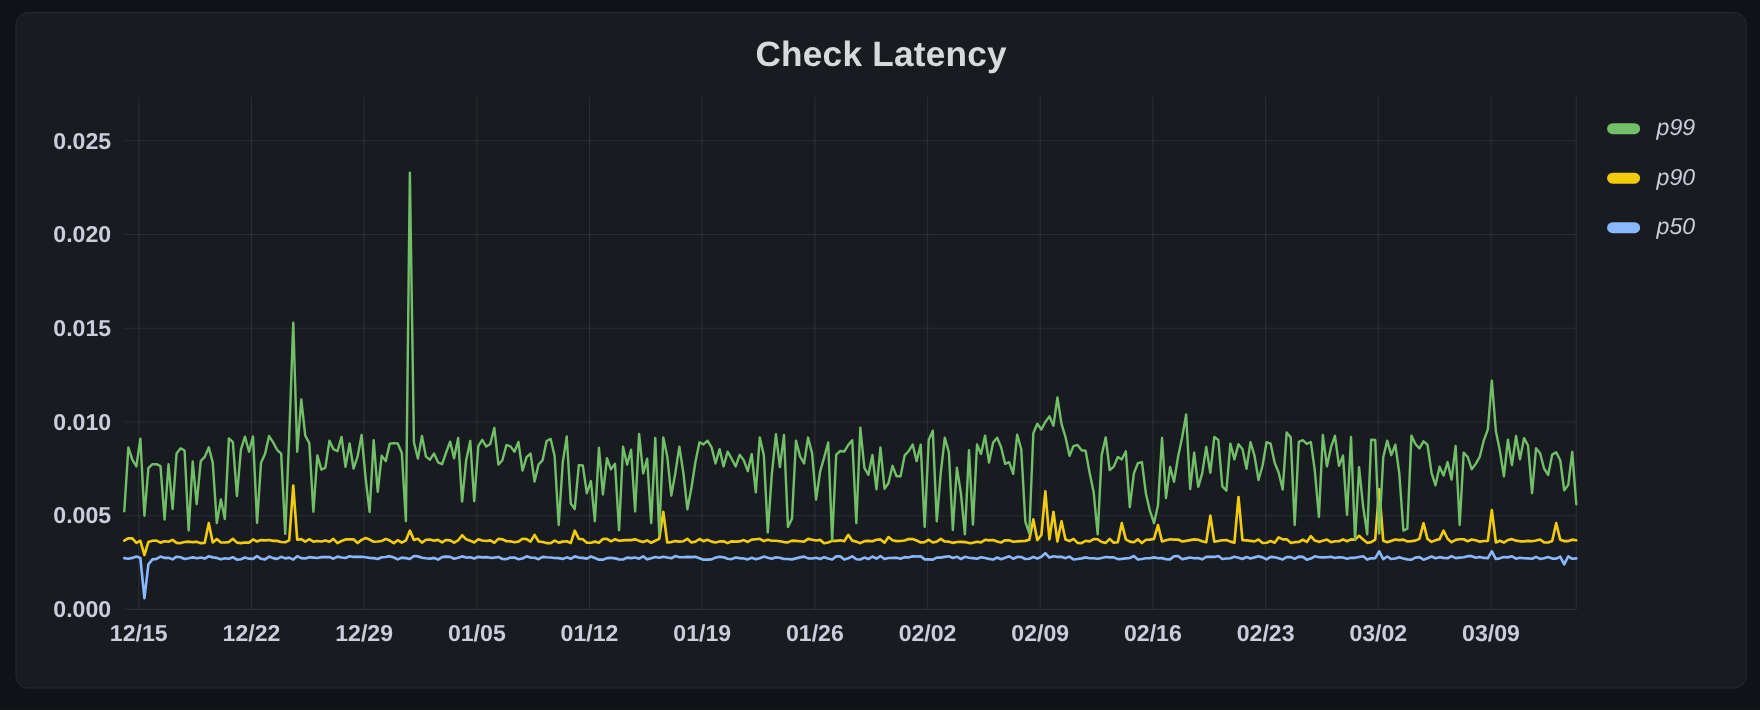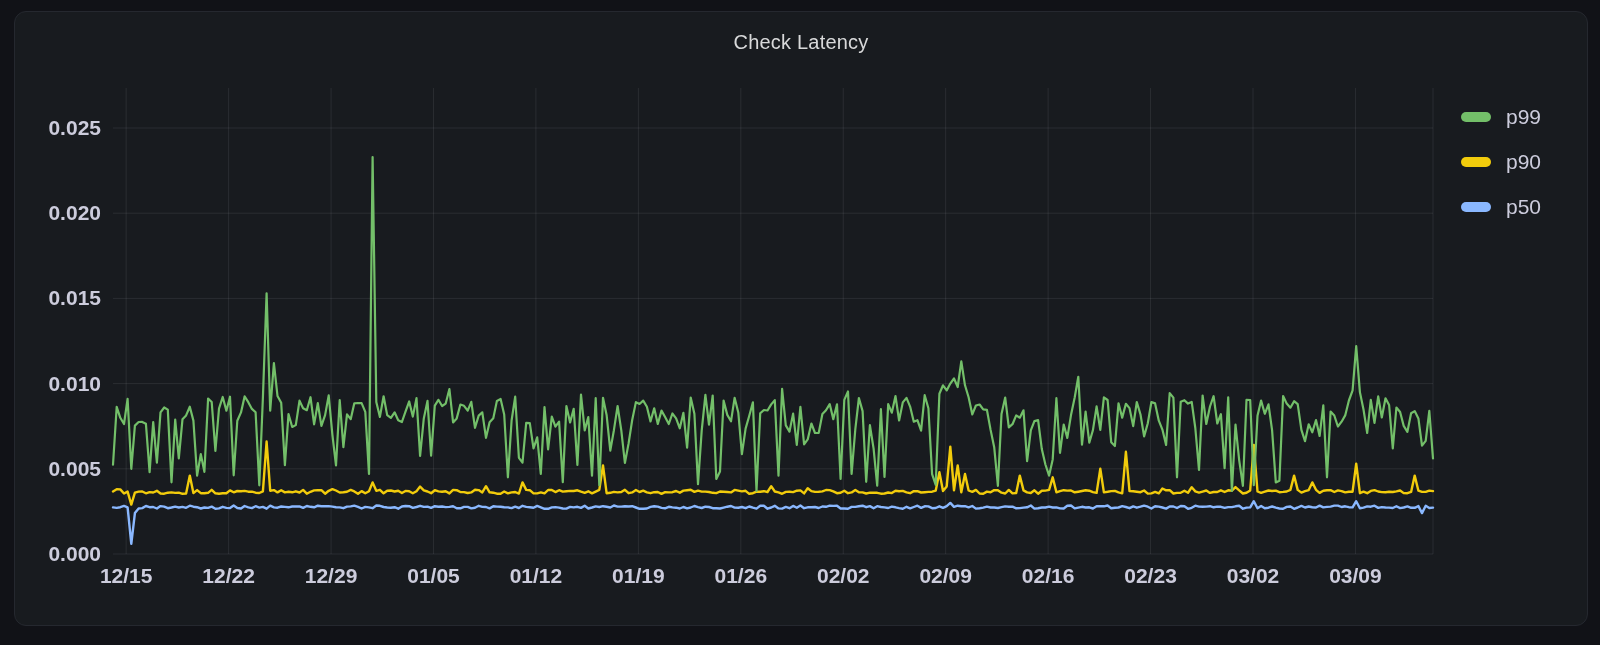--- a/index.html
+++ b/index.html
@@ -14,31 +14,31 @@
     position:absolute;left:14px;top:11px;
     width:1574px;height:615px;
     background:#181b1f;
     border:1px solid #25282f;
     border-radius:12px;
     box-sizing:border-box;
   }
   .panel-title{
     position:absolute;left:0;top:19px;width:100%;
     text-align:center;
-    font-size:20px;font-weight:400;color:#d8d9da;
+    font-size:32px;font-weight:700;color:#d8d9da;
     letter-spacing:.2px;
   }
   svg.chart{position:absolute;left:0;top:0;width:1574px;height:613px;}
   .legend{
     position:absolute;left:1446px;top:91px;
     display:flex;flex-direction:column;gap:17px;
   }
   .legend-item{display:flex;align-items:center;height:28px;cursor:pointer;}
   .legend-swatch{width:30px;height:10px;border-radius:5px;flex:0 0 auto;}
-  .legend-label{margin-left:15px;font-size:21px;font-weight:500;color:#ccccdc;}
+  .legend-label{margin-left:15px;font-size:21px;font-weight:500;color:#ccccdc;font-style:italic;}
 </style>
 </head>
 <body style="background: rgb(17, 18, 23);">
 
 <div class="panel">
   <div class="panel-title">Check Latency</div>
   <svg class="chart" id="chart">
       <rect x="98" y="76" width="1320" height="466" fill="transparent"></rect>
       <line x1="98" y1="542" x2="1418" y2="542" stroke="rgba(204,204,220,0.10)" stroke-width="1"></line>
       <text x="86" y="549" fill="#ccccdc" font-size="21" font-weight="600" text-anchor="end">0.000</text>

